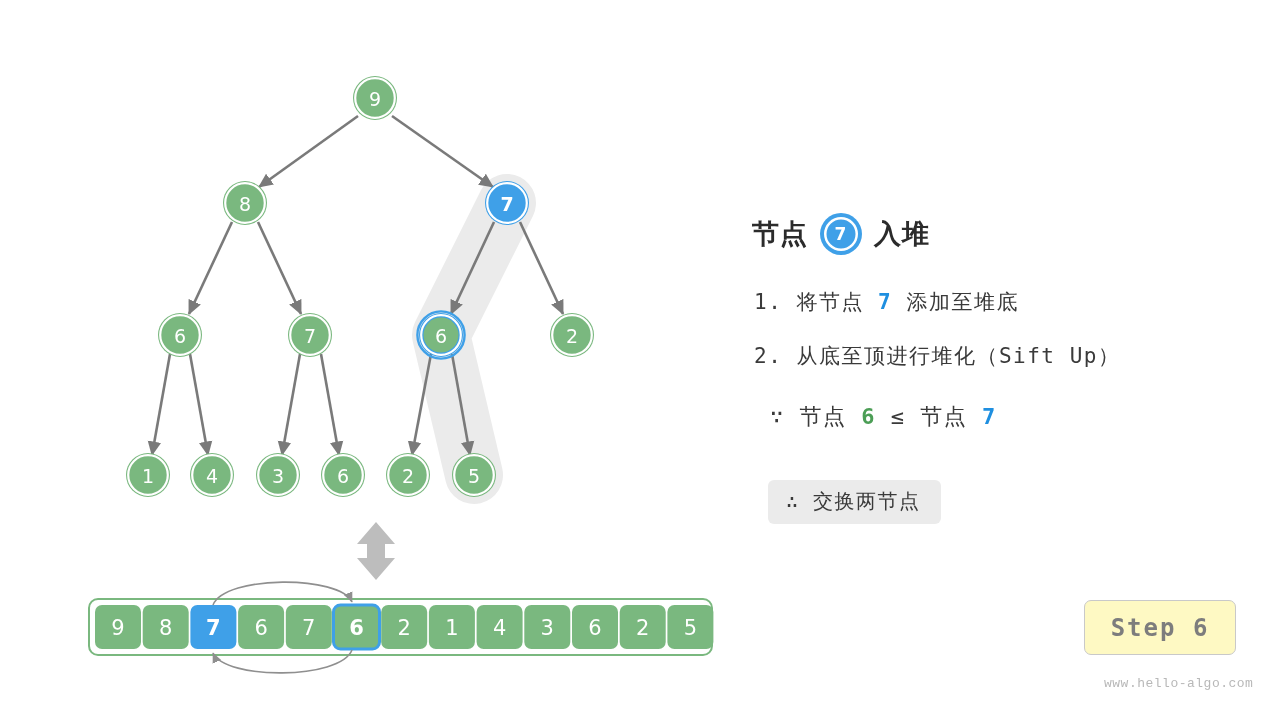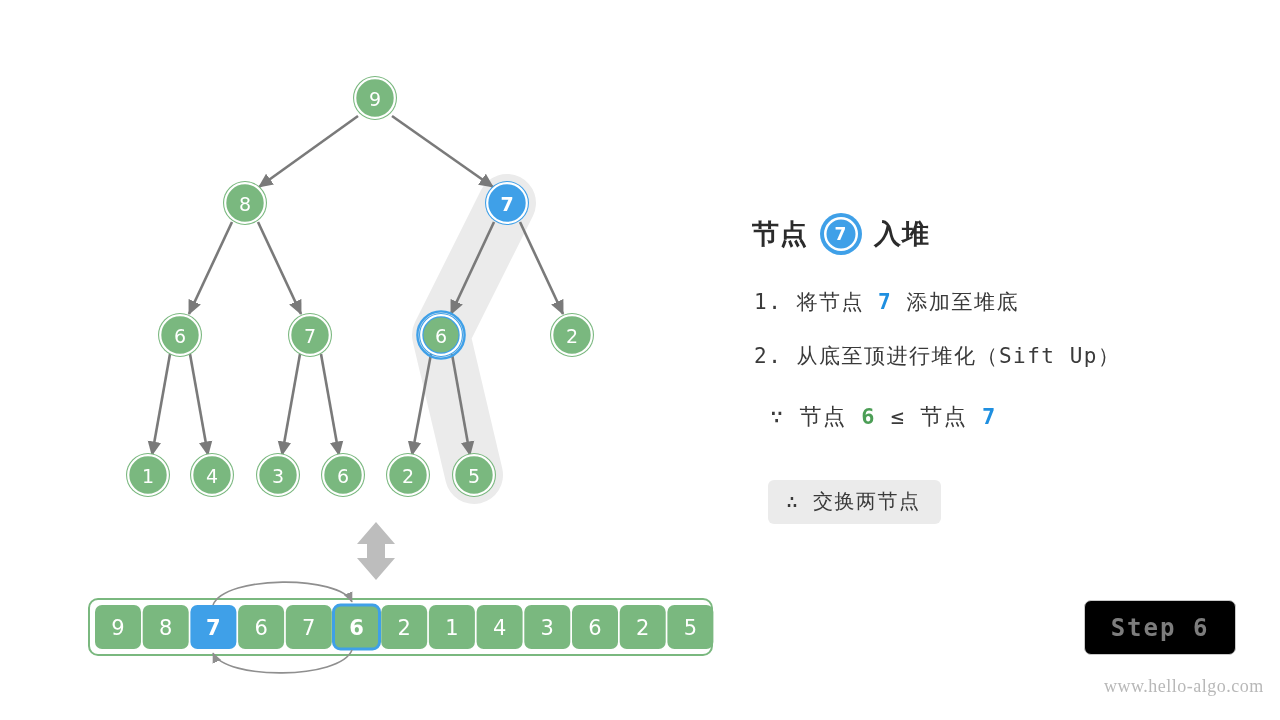--- a/index.html
+++ b/index.html
@@ -106,36 +106,36 @@
   .num-blue { color: #1f8fe0; font-weight: bold; }
   .num-green { color: #4c9e56; font-weight: bold; }
   .step-badge {
     position: absolute;
     left: 332px;
     top: 600px;
     width: 150px;
     height: 53px;
     border: 1.5px solid #c9c9c9;
     border-radius: 7px;
-    background: #000000;
+    background: #fef9c3;
     display: flex;
     align-items: center;
     justify-content: center;
     font-family: "DejaVu Sans Mono", "Liberation Mono", monospace;
     font-size: 24px;
     font-weight: bold;
     letter-spacing: 2px;
     color: #7d7d7d;
   }
   .watermark {
     position: absolute;
     left: 352px;
     top: 676px;
-    font-family: Liberation Serif, serif;
-    font-size: 18px;
+    font-family: Liberation Mono, monospace;
+    font-size: 13px;
     letter-spacing: 0.5px;
     color: #b8b8b8;
   }
 </style>
 </head>
 <body>
 
 <div id="stage">
 
   <div id="diagram">

